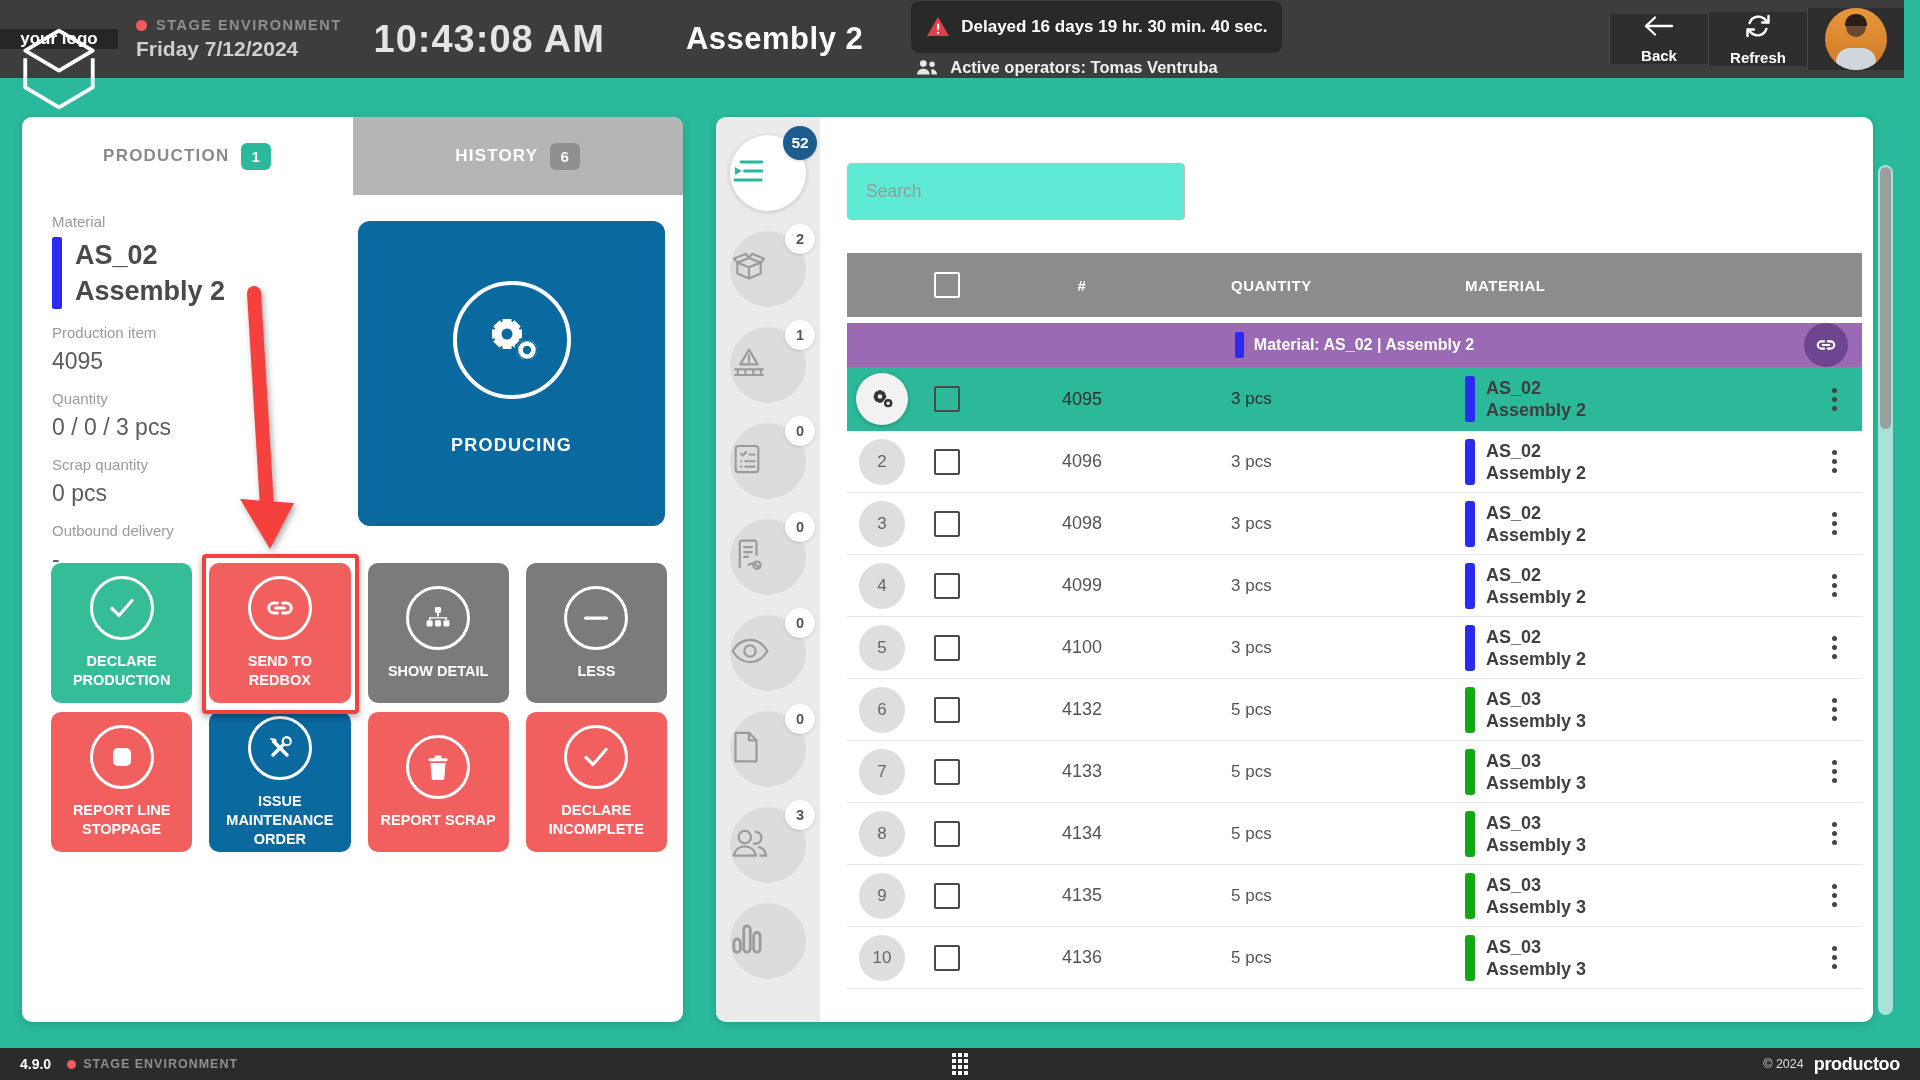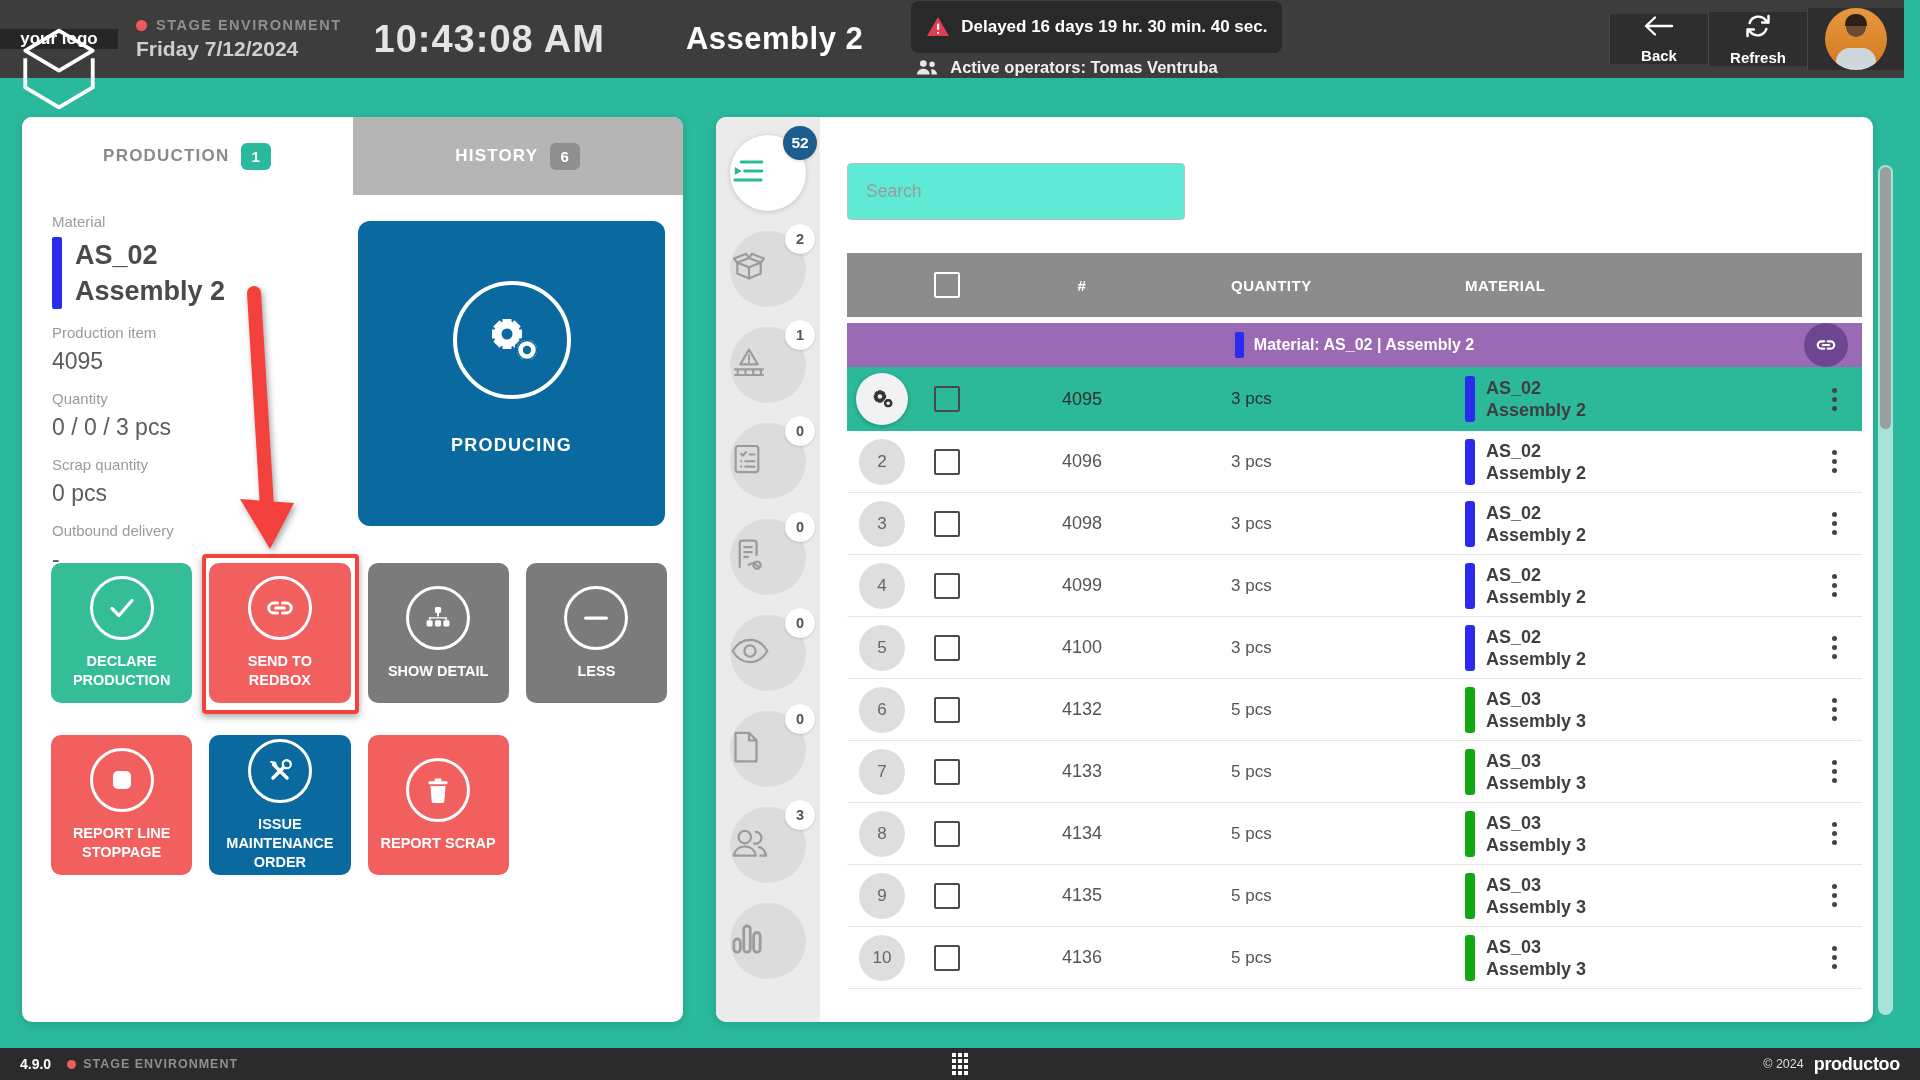--- a/index.html
+++ b/index.html
@@ -41,21 +41,21 @@
   .tab-history .tab-count { background:#8f8f8f; }
   .info { position:absolute; left:30px; top:96px; width:300px; }
   .f-label { color:#9b9b9b; font-size:15px; margin-top:15px; }
   .material-block { display:flex; margin-top:7px; }
   .mat-bar-big { width:10px; background:#2b2bf0; border-radius:2px; margin-right:13px; }
   .mat-text { font-size:27px; font-weight:bold; color:#4a4a4a; line-height:36px; }
   .f-value { font-size:23px; color:#5c5c5c; margin-top:7px; }
   .producing-tile { position:absolute; left:336px; top:104px; width:307px; height:305px; background:#0a699f; border-radius:12px; color:#fff; display:flex; flex-direction:column; align-items:center; padding-top:60px; cursor:pointer; }
   .tile-circle { width:118px; height:118px; border:4px solid #fff; border-radius:50%; display:flex; align-items:center; justify-content:center; }
   .tile-label { margin-top:36px; font-size:18px; font-weight:bold; letter-spacing:1.2px; }
-  .btn-grid { position:absolute; left:29px; top:446px; width:616px; display:grid; grid-template-columns:repeat(4,1fr); gap:32px 17px; }
+  .btn-grid { position:absolute; left:29px; top:446px; width:616px; display:grid; grid-template-columns:repeat(4,1fr); gap:9px 17px; }
   .action-btn { height:140px; border-radius:10px; display:flex; flex-direction:column; align-items:center; justify-content:center; gap:12px; color:#fff; text-align:center; font-weight:bold; font-size:14.5px; line-height:19px; padding:0 6px; cursor:pointer; }
   .c-teal { background:#35bd98; } .c-coral { background:#f25f5f; } .c-gray { background:#7b7b7b; } .c-blue { background:#0a699f; }
   .btn-icon { width:64px; height:64px; border:3px solid #fff; border-radius:50%; display:flex; align-items:center; justify-content:center; flex:none; }
   .annotation-highlight { position:absolute; left:180px; top:437px; width:157px; height:160px; border:4px solid #f5413d; border-radius:4px; box-shadow:0 3px 7px rgba(0,0,0,.35); pointer-events:none; z-index:3; }
   .annotation-arrow { position:absolute; left:196px; top:168px; width:100px; height:272px; pointer-events:none; z-index:4; }
 
   
   .right-card { position:absolute; left:716px; top:117px; width:1157px; height:905px; background:#fff; border-radius:10px; box-shadow:0 2px 8px rgba(0,0,0,.15); overflow:hidden; }
   .nav-rail { position:absolute; left:0; top:0; width:104px; height:100%; background:#ebebeb; border-radius:10px 0 0 10px; }
   .nav-item { position:absolute; left:14px; width:76px; height:76px; border-radius:50%; background:#dcdcdc; display:flex; align-items:center; justify-content:flex-start; cursor:pointer; }
@@ -284,20 +284,28 @@
       <div class="action-btn c-coral">
         <span class="btn-icon">
           <svg width="24" height="26" viewBox="0 0 24 26" fill="#fff">
             <rect x="8.5" y="1.5" width="7" height="3" rx="1.2"></rect>
             <rect x="2.5" y="4.2" width="19" height="3" rx="1.2"></rect>
             <path d="M4.5 9 h15 l-1.2 15.5 a1.6 1.6 0 0 1-1.6 1.5 H7.3 a1.6 1.6 0 0 1-1.6-1.5z"></path>
           </svg>
         </span>
         <span>REPORT SCRAP</span>
       </div>
+      <div class="action-btn c-coral">
+        <span class="btn-icon">
+          <svg width="30" height="24" viewBox="0 0 30 24" fill="none" stroke="#fff" stroke-width="3.2" stroke-linecap="round" stroke-linejoin="round">
+              <path d="M5 12.5 L12 19.5 L25 4.5"></path>
+            </svg>
+        </span>
+        <span>DECLARE INCOMPLETE</span>
+      </div>
     </div>
 
     <div class="annotation-highlight"></div>
     <svg class="annotation-arrow" viewBox="0 0 100 272">
       <g style="filter:drop-shadow(2px 3px 3px rgba(0,0,0,.35))">
         <path d="M36 8 L49 222" stroke="#f5413d" stroke-width="14" stroke-linecap="round" fill="none"></path>
         <polygon points="22,214 76,218 52,264" fill="#f5413d"></polygon>
       </g>
     </svg>
   </section>

